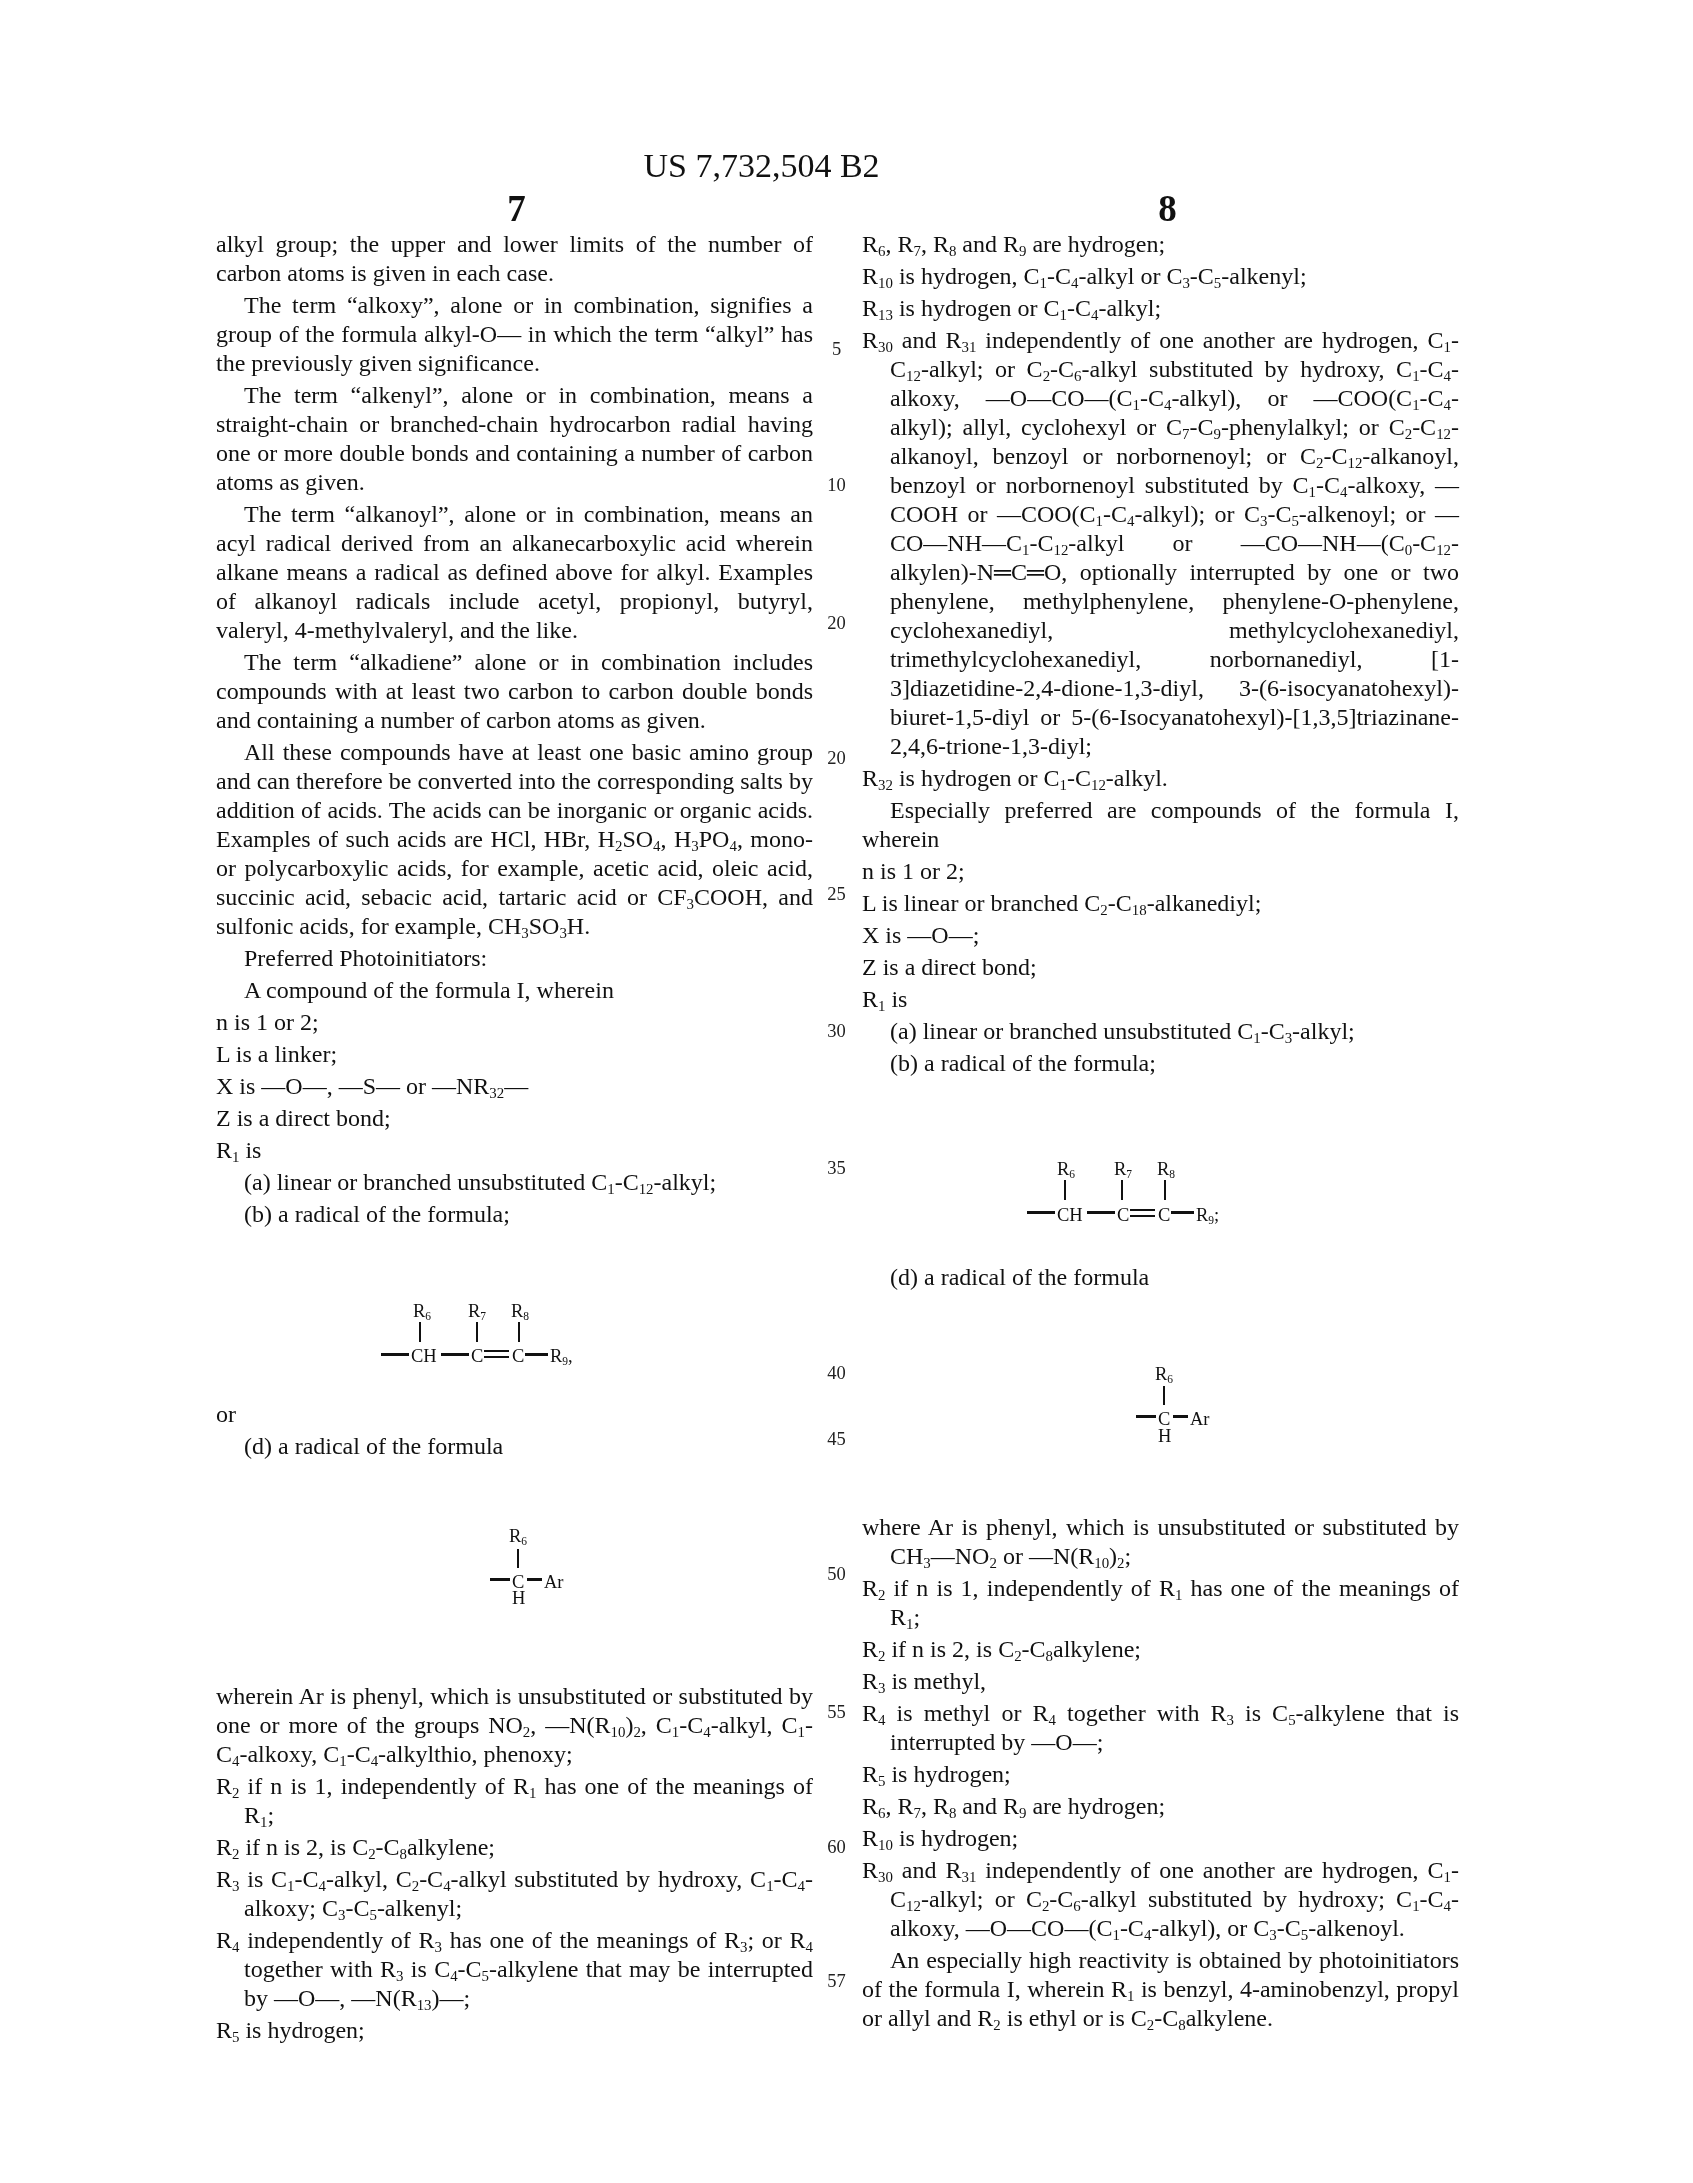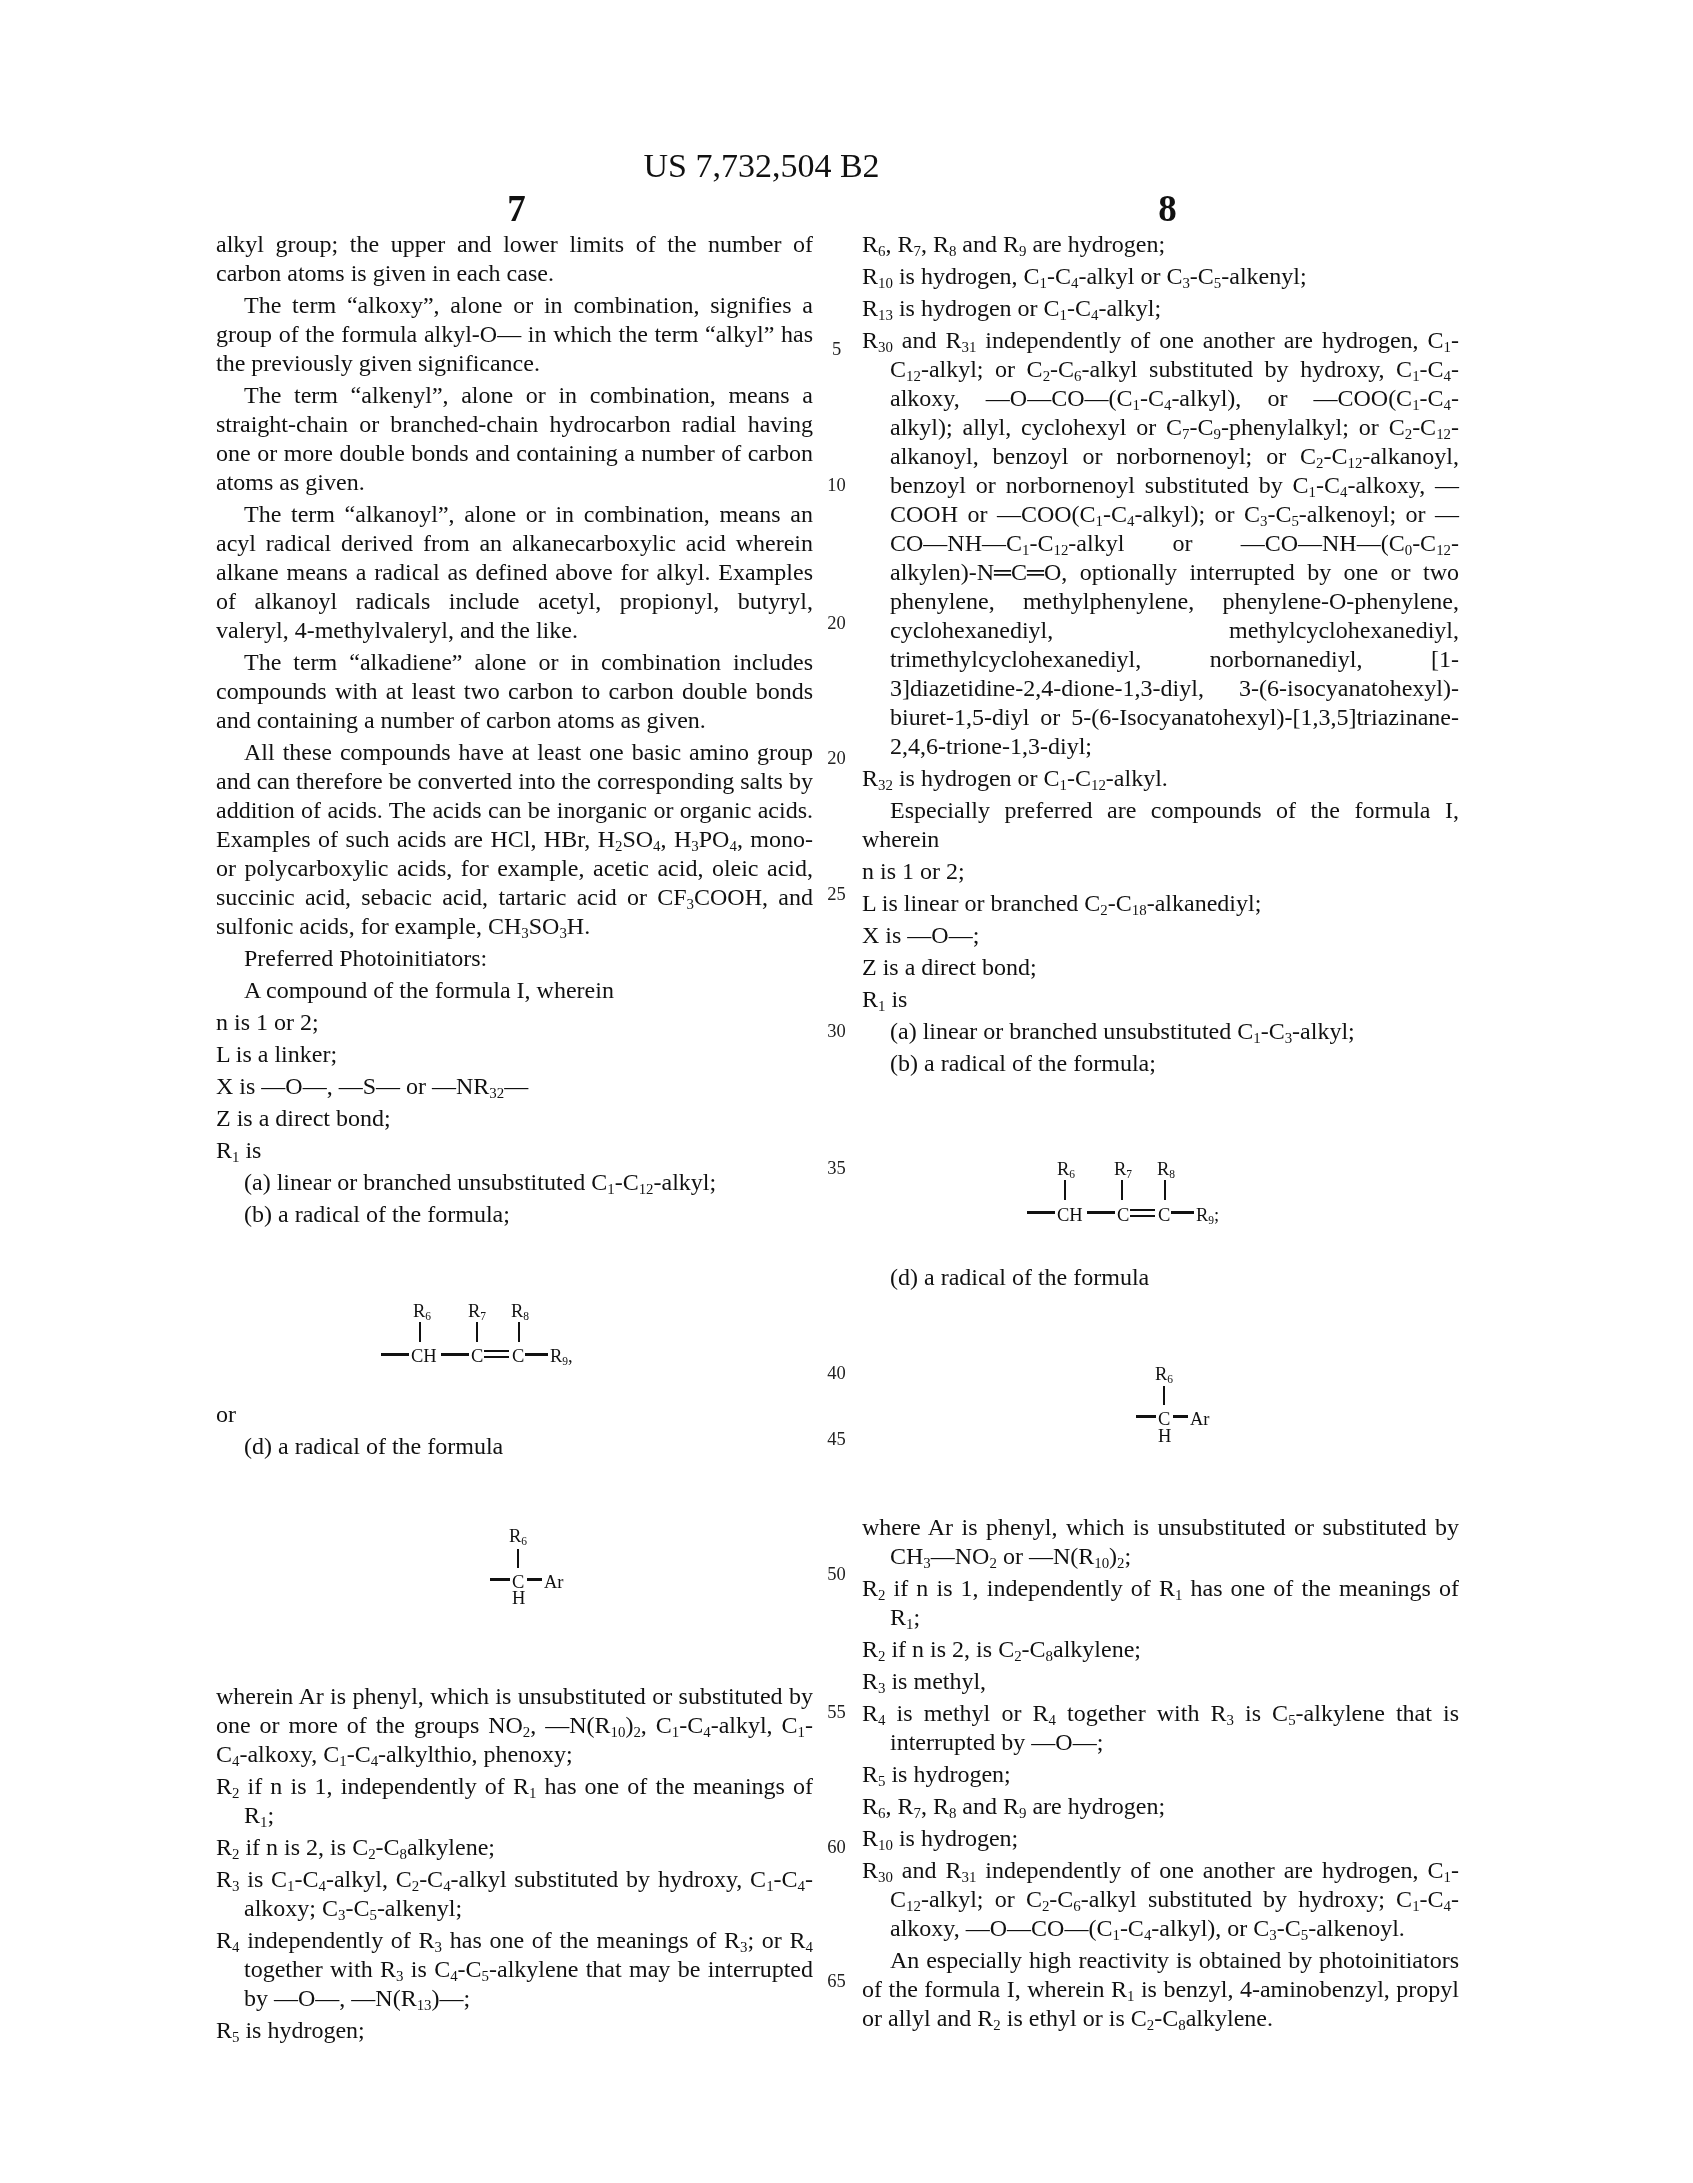--- a/index.html
+++ b/index.html
@@ -32,21 +32,21 @@
   <div class="lnum" style="top:613px">20</div>
   <div class="lnum" style="top:748px">20</div>
   <div class="lnum" style="top:884px">25</div>
   <div class="lnum" style="top:1021px">30</div>
   <div class="lnum" style="top:1158px">35</div>
   <div class="lnum" style="top:1363px">40</div>
   <div class="lnum" style="top:1429px">45</div>
   <div class="lnum" style="top:1564px">50</div>
   <div class="lnum" style="top:1702px">55</div>
   <div class="lnum" style="top:1837px">60</div>
-  <div class="lnum" style="top:1971px">65</div>
+  <div class="lnum" style="top:1971px">57</div>
 </div>
 
 <div class="col" style="left:213px;">
   <p>alkyl group; the upper and lower limits of the number of carbon atoms is given in each case.</p>
   <p class="ind gap-top">The term “alkoxy”, alone or in combination, signifies a group of the formula alkyl-O— in which the term “alkyl” has the previously given significance.</p>
   <p class="ind gap-top">The term “alkenyl”, alone or in combination, means a straight-chain or branched-chain hydrocarbon radial having one or more double bonds and containing a number of carbon atoms as given.</p>
   <p class="ind gap-top">The term “alkanoyl”, alone or in combination, means an acyl radical derived from an alkanecarboxylic acid wherein alkane means a radical as defined above for alkyl. Examples of alkanoyl radicals include acetyl, propionyl, butyryl, valeryl, 4-methylvaleryl, and the like.</p>
   <p class="ind gap-top">The term “alkadiene” alone or in combination includes compounds with at least two carbon to carbon double bonds and containing a number of carbon atoms as given.</p>
   <p class="ind gap-top"><span>All these compounds have at least one basic amino group and can therefore be converted into the corresponding salts by addition of acids. The acids can be inorganic or organic acids. Examples of such acids are HCl, HBr, H</span><sub>2</sub><span>SO</span><sub>4</sub><span>, H</span><sub>3</sub><span>PO</span><sub>4</sub><span>, mono- or polycarboxylic acids, for example, acetic acid, oleic acid, succinic acid, sebacic acid, tartaric acid or CF</span><sub>3</sub><span>COOH, and sulfonic acids, for example, CH</span><sub>3</sub><span>SO</span><sub>3</sub><span>H.</span></p>
   <p class="ind gap-top">Preferred Photoinitiators:</p>

